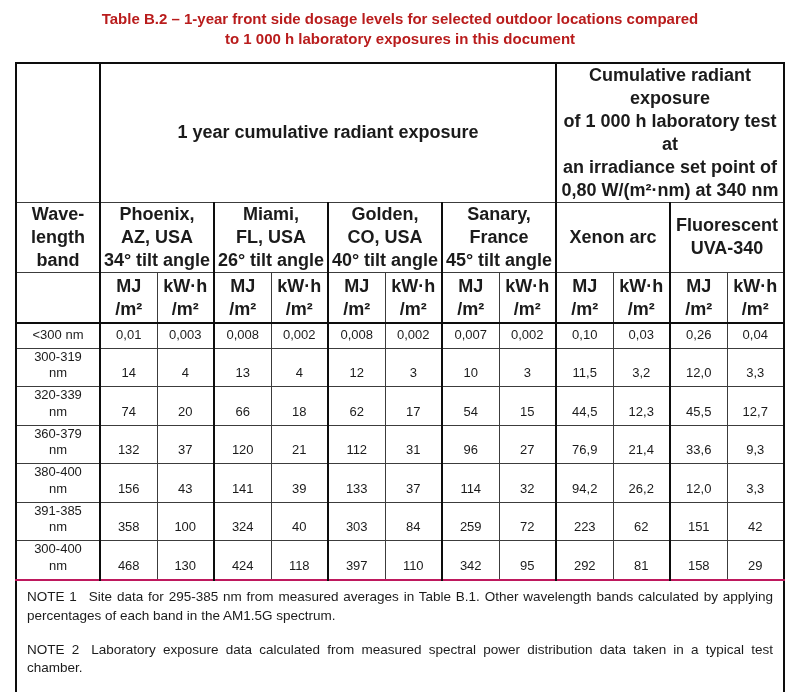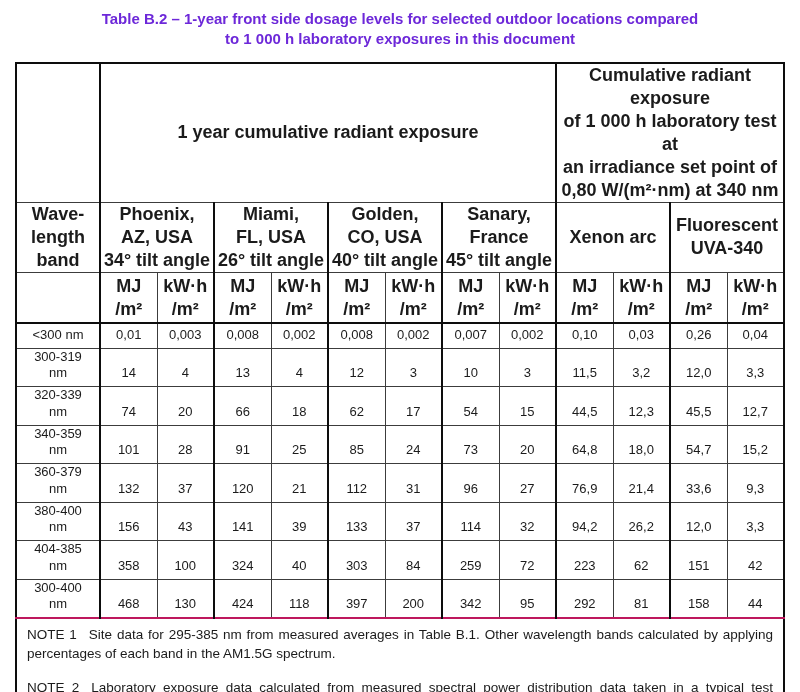--- a/index.html
+++ b/index.html
@@ -13,21 +13,21 @@
     overflow: hidden;
   }
   .page { width: 800px; height: 692px; }
 
   .title {
     padding-top: 9px;
     text-align: center;
     font-weight: bold;
     font-size: 15px;
     line-height: 1.35;
-    color: #6d28d9;
+    color: #b91c1c;
   }
 
   table.dosage {
     border-collapse: collapse;
     table-layout: fixed;
     width: 770px;
     margin: 12px 0 0 15px;
     border: 2px solid #0d0d0d;
   }
   col.c-band { width: 84px; }
@@ -209,36 +209,20 @@
           <td class="gl">62</td>
           <td>17</td>
           <td class="gl">54</td>
           <td>15</td>
           <td class="gl">44,5</td>
           <td>12,3</td>
           <td class="gl">45,5</td>
           <td>12,7</td>
         </tr>
         <tr>
-          <td class="band pre bandcol">340-359
-nm</td>
-          <td class="gl">101</td>
-          <td>28</td>
-          <td class="gl">91</td>
-          <td>25</td>
-          <td class="gl">85</td>
-          <td>24</td>
-          <td class="gl">73</td>
-          <td>20</td>
-          <td class="gl">64,8</td>
-          <td>18,0</td>
-          <td class="gl">54,7</td>
-          <td>15,2</td>
-        </tr>
-        <tr>
           <td class="band pre bandcol">360-379
 nm</td>
           <td class="gl">132</td>
           <td>37</td>
           <td class="gl">120</td>
           <td>21</td>
           <td class="gl">112</td>
           <td>31</td>
           <td class="gl">96</td>
           <td>27</td>
@@ -257,21 +241,21 @@
           <td class="gl">133</td>
           <td>37</td>
           <td class="gl">114</td>
           <td>32</td>
           <td class="gl">94,2</td>
           <td>26,2</td>
           <td class="gl">12,0</td>
           <td>3,3</td>
         </tr>
         <tr>
-          <td class="band pre bandcol">404-385
+          <td class="band pre bandcol">391-385
 nm</td>
           <td class="gl">358</td>
           <td>100</td>
           <td class="gl">324</td>
           <td>40</td>
           <td class="gl">303</td>
           <td>84</td>
           <td class="gl">259</td>
           <td>72</td>
           <td class="gl">223</td>
@@ -280,27 +264,27 @@
           <td>42</td>
         </tr>
         <tr>
           <td class="band pre bandcol">300-400
 nm</td>
           <td class="gl">468</td>
           <td>130</td>
           <td class="gl">424</td>
           <td>118</td>
           <td class="gl">397</td>
-          <td>200</td>
+          <td>110</td>
           <td class="gl">342</td>
           <td>95</td>
           <td class="gl">292</td>
           <td>81</td>
           <td class="gl">158</td>
-          <td>44</td>
+          <td>29</td>
         </tr>
       </tbody>
 
     <tfoot>
       <tr class="notes-row">
         <td colspan="13">
           <p class="note"><span class="nlabel">NOTE 1</span><span>Site data for 295-385 nm from measured averages in Table B.1. Other wavelength bands calculated by applying percentages of each band in the AM1.5G spectrum.</span></p>
           <p class="note"><span class="nlabel">NOTE 2</span><span>Laboratory exposure data calculated from measured spectral power distribution data taken in a typical test chamber.</span></p>
         </td>
       </tr>

